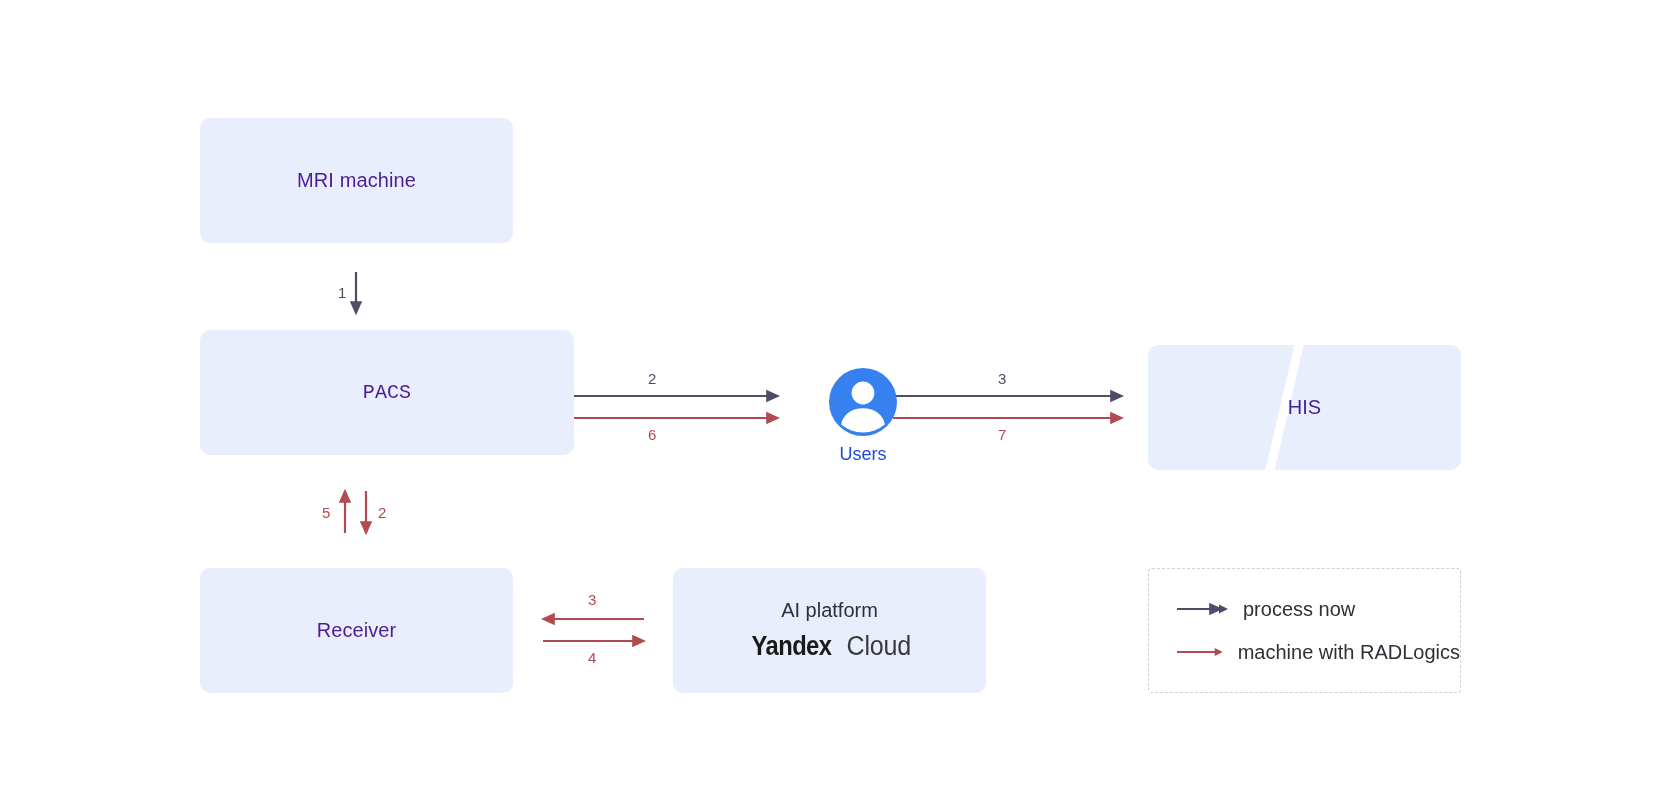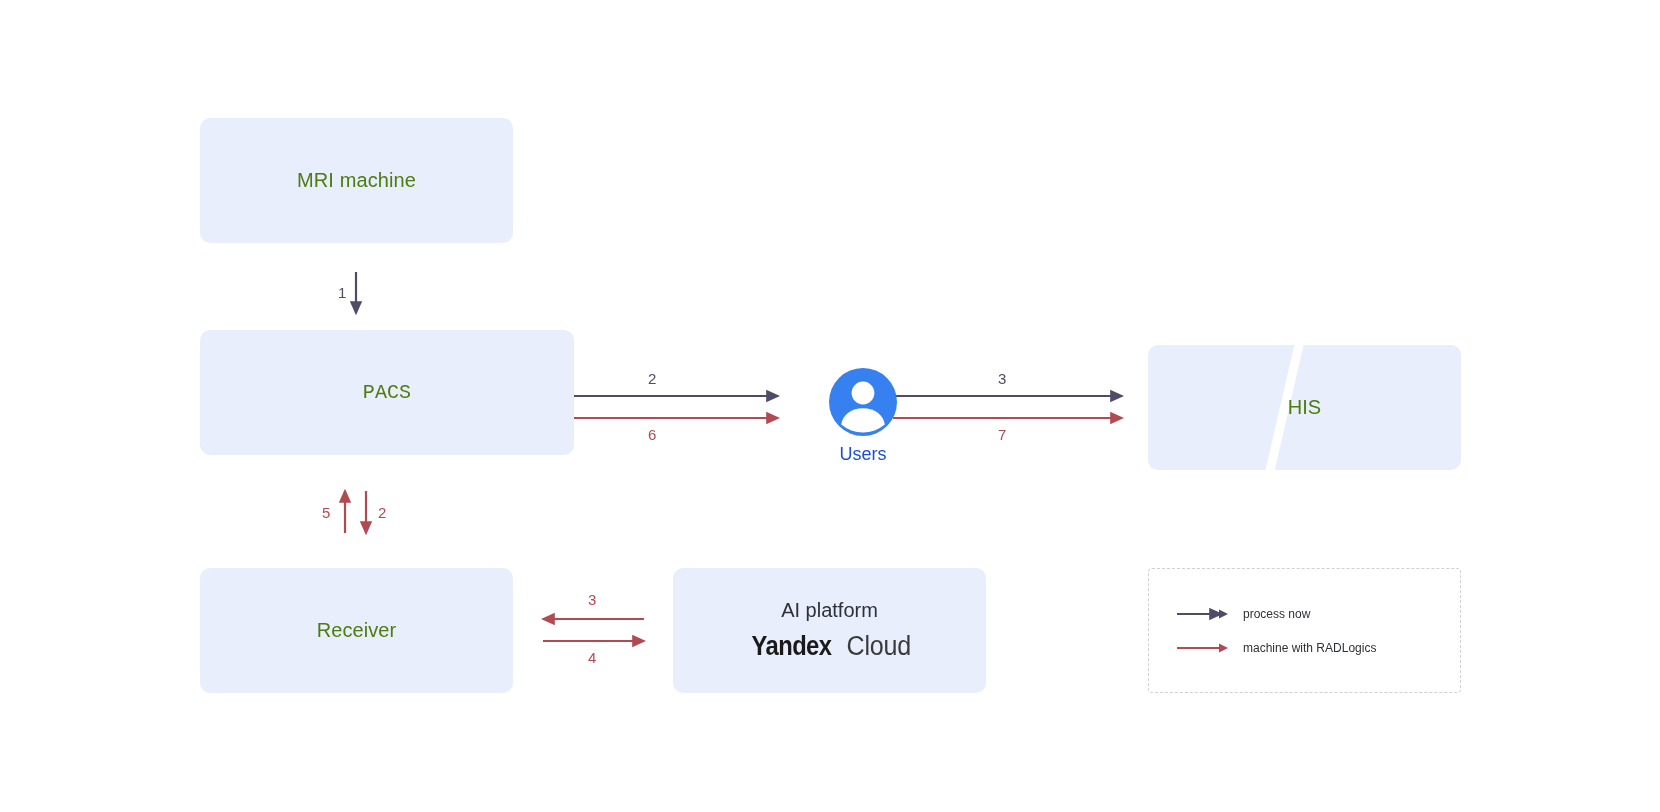--- a/index.html
+++ b/index.html
@@ -30,21 +30,21 @@
     background: #e8eefc;
     border-radius: 10px;
     display: flex;
     align-items: center;
     justify-content: center;
     flex-direction: column;
     box-sizing: border-box;
   }
   .node-label {
     font-size: 20px;
-    color: #4d7c0f;
+    color: #4c1d95;
     letter-spacing: 0.1px;
     line-height: 1.25;
     text-align: center;
   }
 
   #node-mri   { left: 200px; top: 118px; width: 313px; height: 125px; }
   #node-pacs  { left: 200px; top: 330px; width: 374px; height: 125px; font-family: Liberation Mono, monospace; }
   #node-recv  { left: 200px; top: 568px; width: 313px; height: 125px; }
   #node-ai    { left: 673px; top: 568px; width: 313px; height: 125px; }
   #node-his   { left: 1148px; top: 345px; width: 313px; height: 125px;
@@ -149,21 +149,21 @@
     justify-content: center;
     gap: 20px;
     padding-left: 28px;
   }
   .legend-row {
     display: flex;
     align-items: center;
     gap: 14px;
   }
   .legend-text {
-    font-size: 12px;
+    font-size: 20px;
     color: #2f3037;
     white-space: nowrap;
   }
   .legend-arrow { display: block; }
 </style>
 </head>
 <body>
 
 <svg id="canvas" viewBox="0 0 1660 812" xmlns="http://www.w3.org/2000/svg">
   <defs>

